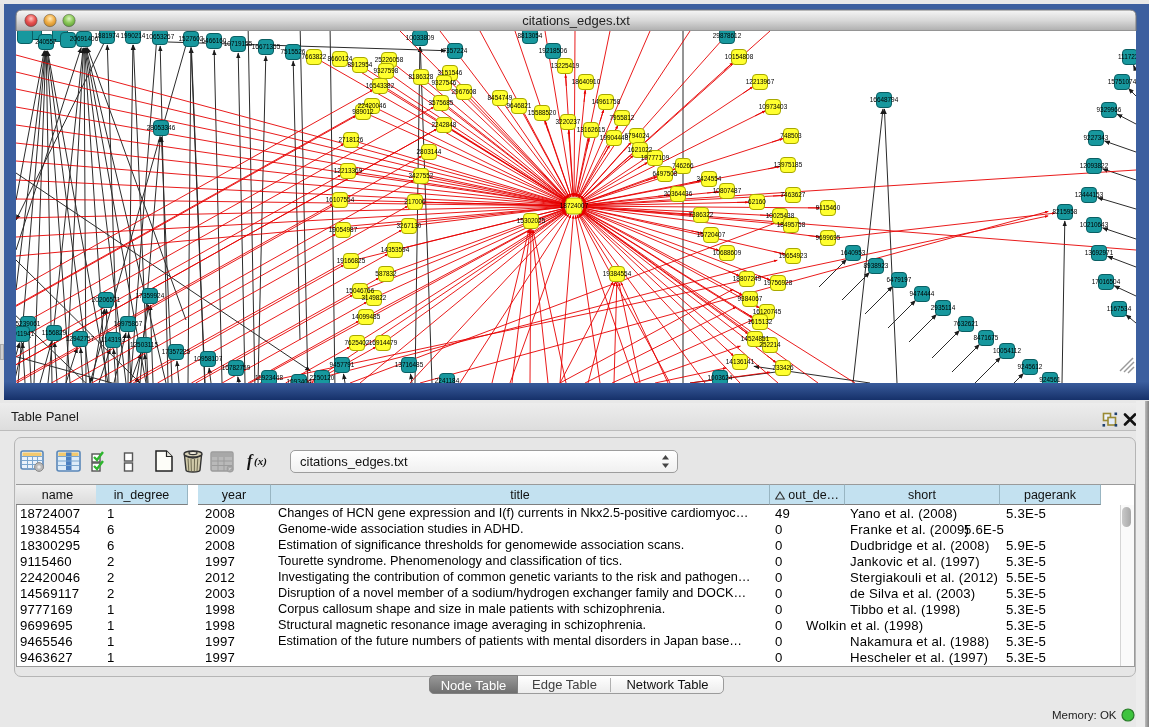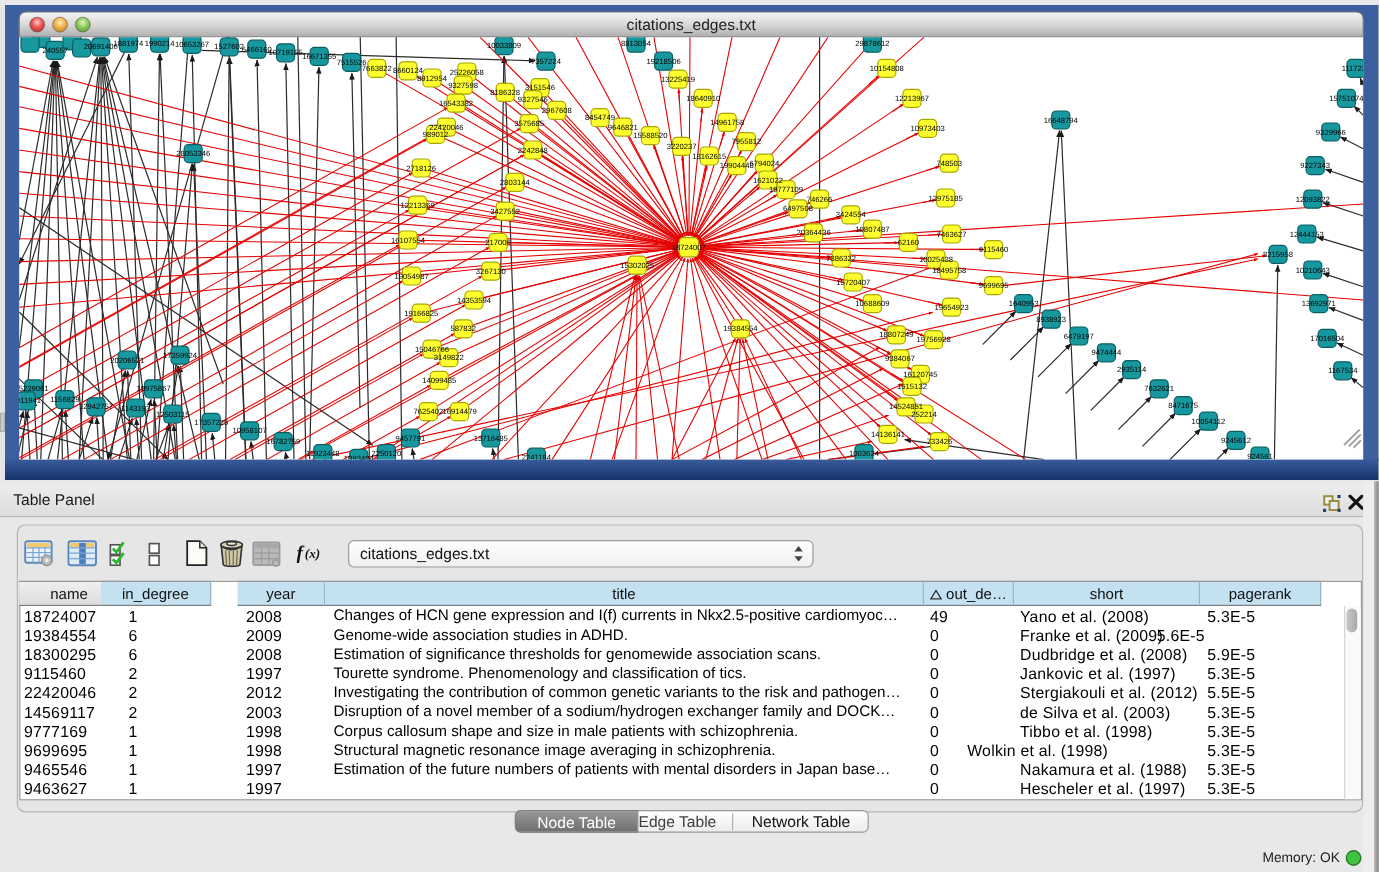--- a/index.html
+++ b/index.html
@@ -710,21 +710,21 @@
 
 <div class="abs" style="left:290px;top:450px;width:388px;height:23px;background:linear-gradient(#ffffff,#f0f0f0);border:1px solid #9d9d9d;border-radius:5px"></div>
 <div class="abs" style="left:300px;top:454px;font-size:13px;color:#111">citations_edges.txt</div>
 <svg class="abs" style="left:660px;top:454px" width="11" height="15" viewBox="0 0 11 15">
     <path d="M5.5 1 L9 5.5 L2 5.5 Z" fill="#444"></path>
     <path d="M5.5 14 L9 9.5 L2 9.5 Z" fill="#444"></path>
   </svg>
 
 <div class="abs" style="left:16px;top:484px;width:1119px;height:183px;background:#fff;border:1px solid #9a9a9a"></div>
 <div class="hcell" style="left:16px;width:84px;background:linear-gradient(#f0f0f0,#dcdcdc)">name</div>
-<div class="hcell" style="left:84px;width:92px">in_degree</div>
+<div class="hcell" style="left:96px;width:92px">in_degree</div>
 <div class="hcell" style="left:198px;width:73px">year</div>
 <div class="hcell" style="left:271px;width:499px">title</div>
 <div class="hcell" style="left:770px;width:75px"><svg width="10" height="9" viewBox="0 0 10 9" style="vertical-align:-1px">
       <path d="M5 1 L9.3 8 L0.7 8 Z" fill="none" stroke="#333" stroke-width="1.1"></path>
     </svg> out_de…</div>
 <div class="hcell" style="left:845px;width:155px">short</div>
 <div class="hcell" style="left:1000px;width:101px">pagerank</div>
 <div class="trow" style="top:505px">
 <span style="left:20px">18724007</span>
     <span style="left:107px">1</span>
@@ -812,21 +812,21 @@
 <span style="left:205px">1997</span>
 <span style="left:775px">0</span>
     <span style="left:850px">Hescheler et al. (1997)</span>
 <span style="left:1006px">5.3E-5</span>
   </div>
 
 <div class="abs" style="left:1120px;top:505px;width:14px;height:161px;background:#fafafa;border-left:1px solid #d5d5d5"></div>
 <div class="abs" style="left:1122px;top:507px;width:9px;height:20px;background:linear-gradient(90deg,#c9c9c9,#a8a8a8);border-radius:5px"></div>
 
 <div class="abs" style="left:429px;top:675px;width:295px;height:19px;border:1px solid #9b9b9b;border-radius:5px;background:linear-gradient(#ffffff,#ececec)"></div>
-<div class="seg" style="left:429px;width:103px;background:linear-gradient(#989898,#6f6f6f);color:#fff;border-radius:5px 0 0 5px;border:1px solid #808080">Node Table</div>
+<div class="seg" style="left:429px;width:89px;background:linear-gradient(#989898,#6f6f6f);color:#fff;border-radius:5px 0 0 5px;border:1px solid #808080">Node Table</div>
 <div class="seg" style="left:519px;width:91px;color:#404040">Edge Table</div>
 <div class="abs" style="left:610px;top:678px;width:1px;height:14px;background:#b0b0b0"></div>
 <div class="seg" style="left:611px;width:113px;color:#111">Network Table</div>
 
 <div class="abs" style="left:1052px;top:709px;font-size:11.5px;color:#222">Memory: OK</div>
 <svg class="abs" style="left:1121px;top:708px" width="14" height="14" viewBox="0 0 14 14">
     <circle cx="7" cy="7" r="6" fill="#3ec43e" stroke="#2a7a2a" stroke-width="1.2"></circle>
   </svg>
 
 <div class="abs" style="left:0;top:4px;width:4px;height:396px;background:#e4e4e4"></div>

